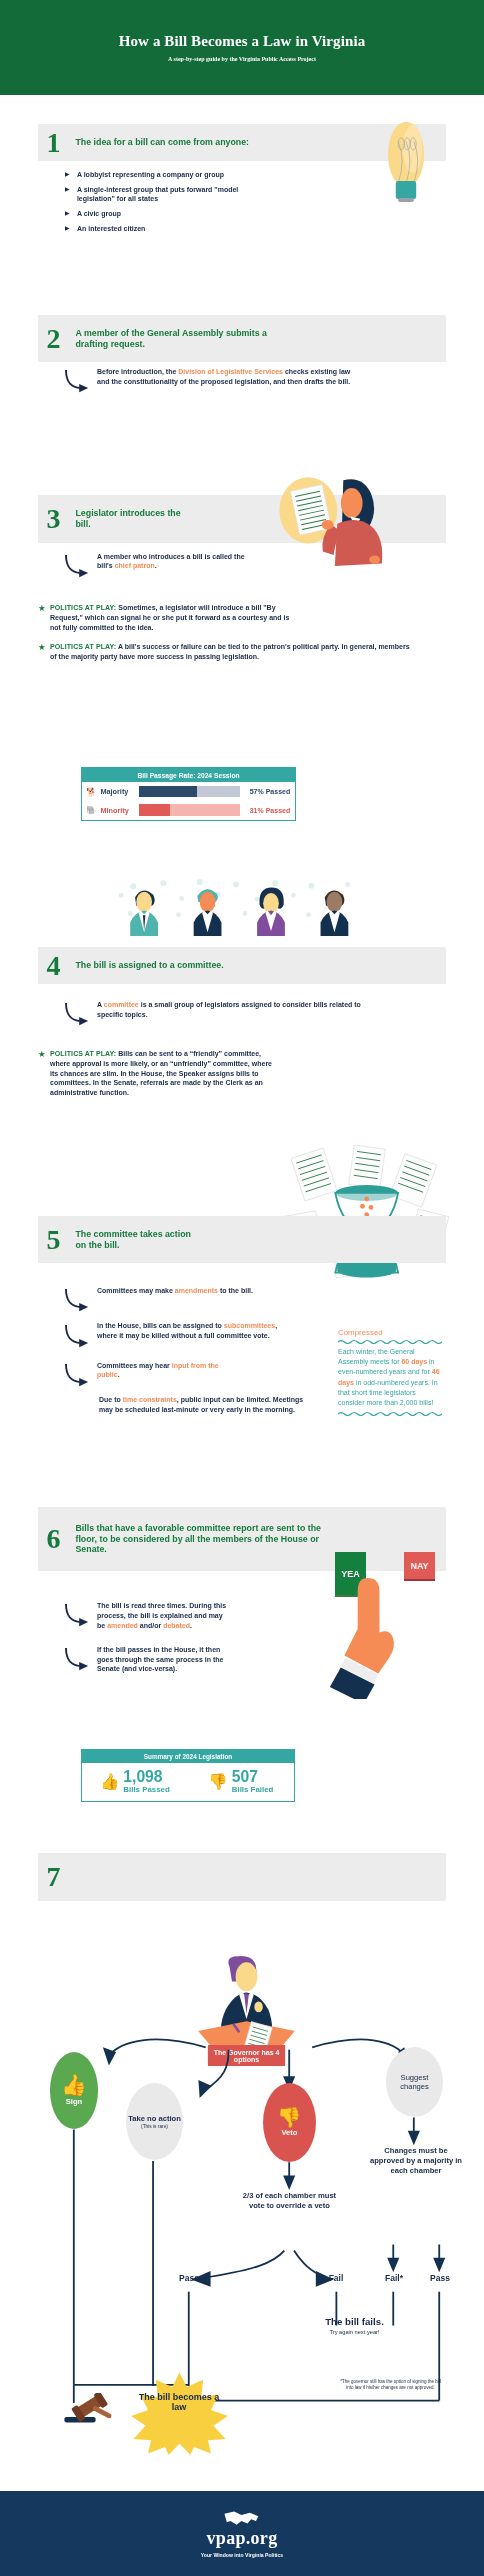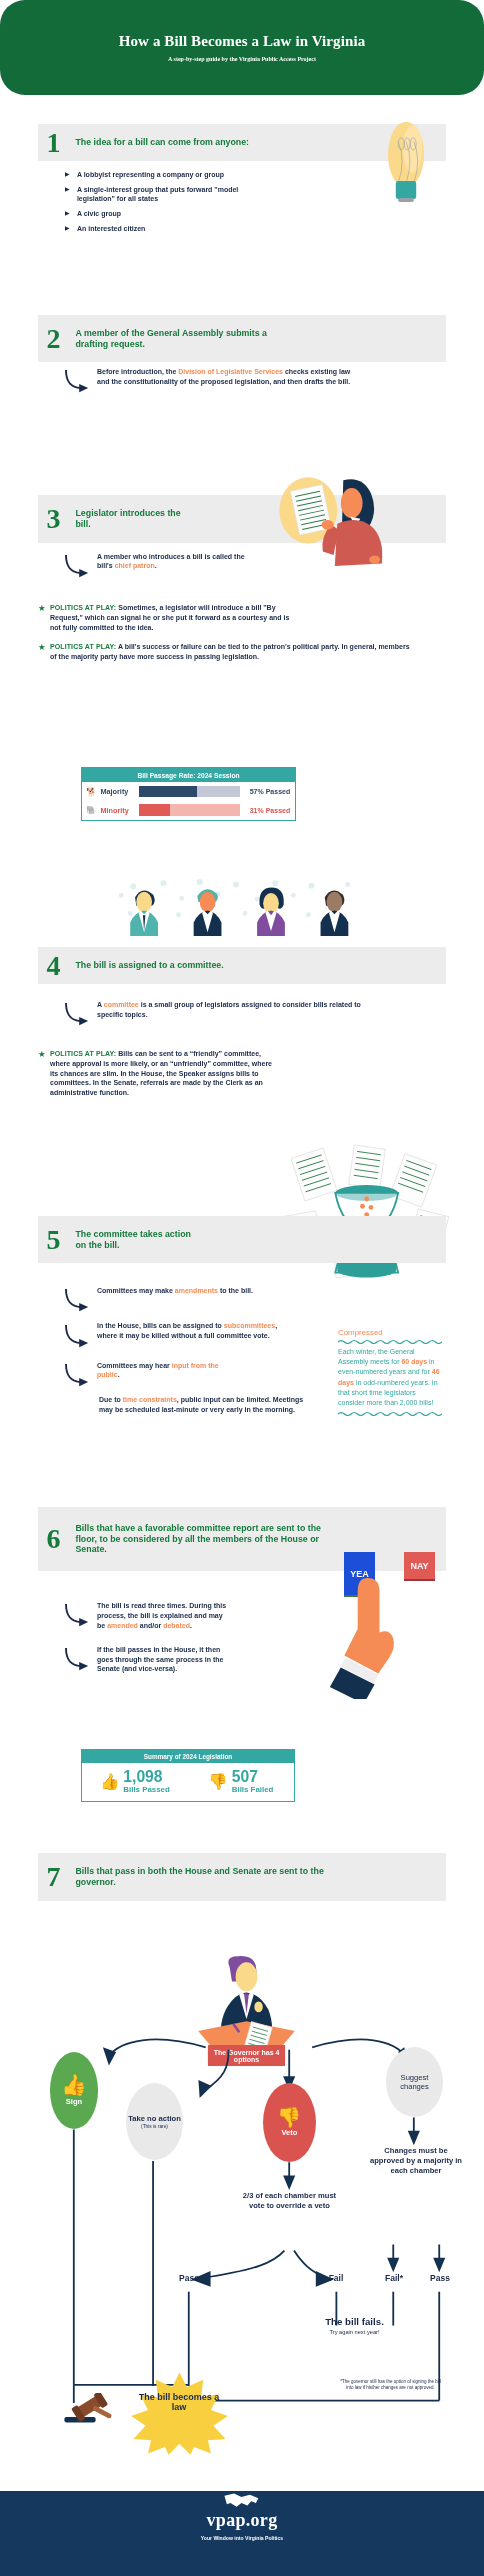--- a/index.html
+++ b/index.html
@@ -10,21 +10,20 @@
     font-family:"Liberation Sans", sans-serif;
     color:#1b2a4a;
   }
   .page { width:484px; height:2576px; position:relative; background:#fff; }
 
   
   .header {
     background:#146b3a; width:484px; height:95px;
     display:flex; flex-direction:column; align-items:center; justify-content:center;
     text-align:center;
-    border-radius:25px;
   }
   .header h1 {
     font-family:"Liberation Serif", serif;
     color:#ffffff; font-size:15px; font-weight:bold; letter-spacing:0.1px;
     line-height:1.1;
   }
   .header .sub {
     color:#ffffff; font-size:6px; font-weight:bold; margin-top:6px;
     font-family:"Liberation Serif", serif;
   }
@@ -88,21 +87,21 @@
   .summary .sbody { display:flex; padding:6px 0 7.3px 0; }
   .sitem { flex:1; display:flex; align-items:center; justify-content:center; }
   .sitem .thumb { font-size:15.7px; margin-right:3.6px; line-height:1; }
   .sitem .tup { color:#6ab14f; } .sitem .tdn { color:#e05a56; }
   .sitem .snum { font-size:15.7px; font-weight:bold; color:#35a7a2; line-height:1; }
   .sitem .slab { font-size:7.9px; color:#35a7a2; font-weight:bold; }
 
   
   .footer {
     position:absolute; left:0; bottom:0; width:484px; height:85px; background:#14385e;
-    display:flex; flex-direction:column; align-items:center; justify-content:flex-start;
+    display:flex; flex-direction:column; align-items:center; justify-content:center;
   }
   .footer .vpapname { color:#ffffff; font-size:18px; font-weight:bold; letter-spacing:0.3px;
     font-family:"Liberation Serif", serif; }
   .footer .vpaptag { color:#ffffff; font-size:5.1px; margin-top:3.6px; font-weight:bold;}
 
   
   .flow { position:absolute; left:0; top:1955px; width:484px; height:533px; }
   .fl-label { position:absolute; font-size:7.6px; font-weight:bold; text-align:center; color:#1b2a4a; line-height:1.3;}
   .ellipse { position:absolute; border-radius:50%; display:flex; flex-direction:column;
      align-items:center; justify-content:center; text-align:center; }
@@ -505,21 +504,21 @@
       </svg>
     </div>
   </div>
 
   <div style="position:absolute; left:0; top:1507px; width:484px;">
     <div class="stepbar" style="min-height:64px">
       <div class="stepnum">6</div>
       <div class="steptitle" style="max-width:260px">Bills that have a favorable committee report are sent to the floor, to be considered by all the members of the House or Senate.</div>
     </div>
 
-    <div class="vote-chip" style="left:344px; top:45px; width:31px; height:45px; background:#1d4ed8; border-bottom:2.4px solid #3c7a35;">
+    <div class="vote-chip" style="left:335px; top:45px; width:31px; height:45px; background:#15803d; border-bottom:2.4px solid #3c7a35;">
       <span>YEA</span>
     </div>
     <div class="vote-chip" style="left:404px; top:45px; width:31px; height:29px; background:#e05a56; border-bottom:2.4px solid #9e3341;align-items:center;">
       <span>NAY</span>
     </div>
 
     <div style="position:absolute; left:320px; top:71px;">
       <svg width="79" height="121" viewBox="0 0 130 200">
         <path d="M78 0 q20 0 20 22 l0 68 q16 -6 22 8 q6 16 -6 34 l-18 26 l-56 -30 l22 -44 l0 -62 q0 -22 16 -22 z" fill="#f58b55"></path>
         <path d="M42 132 l54 28 l-8 14 l-54 -28 z" fill="#eeeeee"></path>
@@ -566,21 +565,20 @@
           <div class="snum">507</div>
           <div class="slab">Bills Failed</div>
         </span>
       </div>
     </div>
   </div>
 
   <div style="position:absolute; left:0; top:1853px; width:484px;">
     <div class="stepbar" style="min-height:48px">
       <div class="stepnum">7</div>
-      <div class="steptitle" style="max-width:254px">Bills that pass in both the House and Senate are sent to the governor.</div>
     </div>
   </div>
 
   <div style="position:absolute; left:162px; top:1956px;">
     <svg width="169" height="109" viewBox="0 0 280 180">
       <path d="M112 18 q-8 -18 14 -18 q28 -2 30 20 q2 16 -6 22 l-34 0 z" fill="#7f4c9e"></path>
       <ellipse cx="140" cy="34" rx="18" ry="24" fill="#fbd98a"></ellipse>
       <path d="M106 88 q14 -26 34 -28 q22 2 36 28 q8 20 6 40 l-84 0 q-2 -20 8 -40 z" fill="#14304f"></path>
       <path d="M132 58 l8 10 l8 -10 l4 6 l-12 40 l-12 -40 z" fill="#fff"></path>
       <path d="M136 62 l8 0 l-4 34 z" fill="#7f4c9e"></path>

